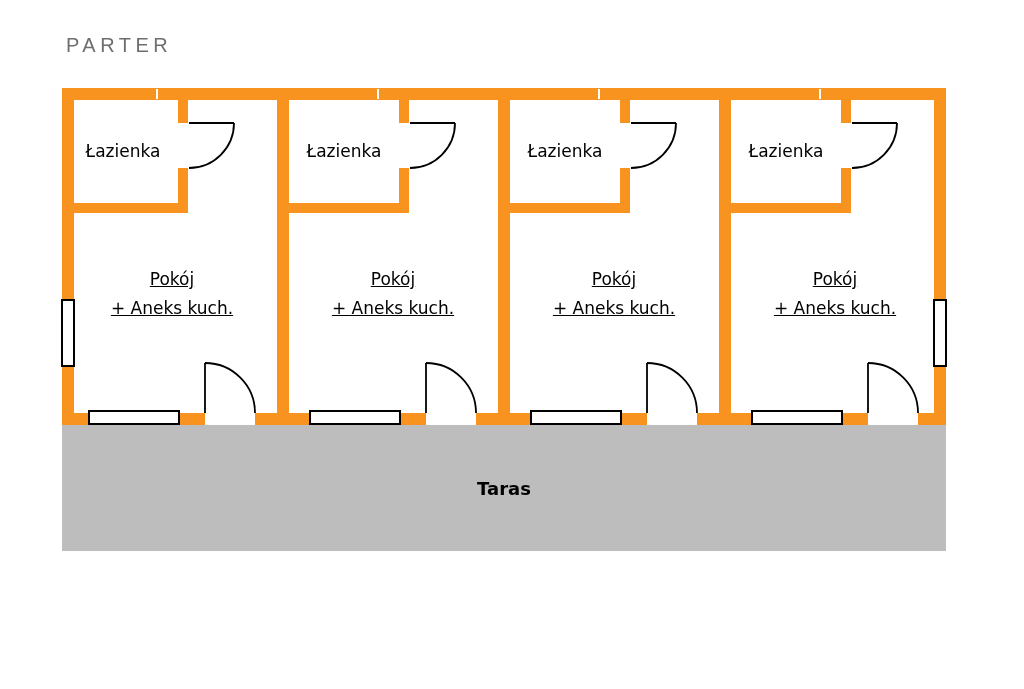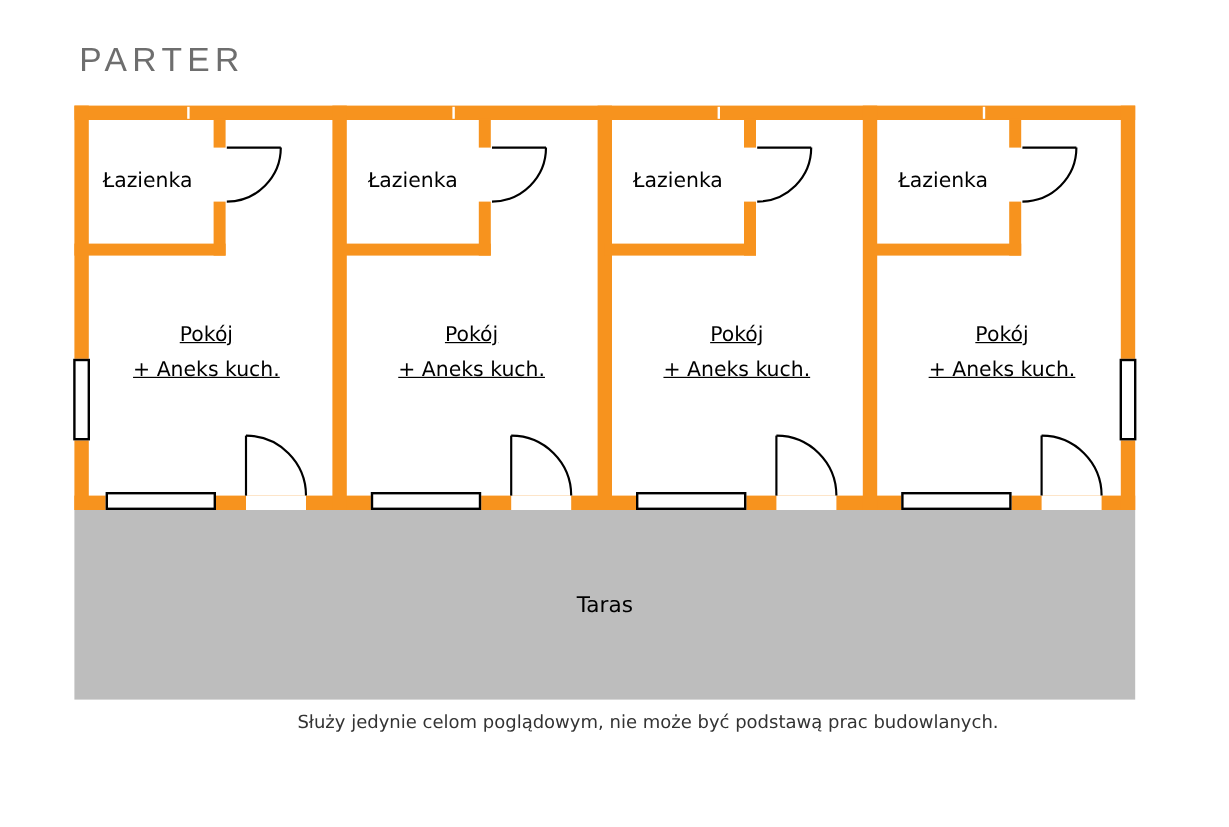--- a/index.html
+++ b/index.html
@@ -4,28 +4,28 @@
 <style>
   * { margin:0; padding:0; box-sizing:border-box; }
   html,body { background:#ffffff; }
   body { font-family:"DejaVu Sans", sans-serif; }
 
   .canvas { position:relative; width:1024px; height:689px; background:#ffffff; overflow:hidden; }
 
   .floor-title {
     position:absolute; left:66px; top:34px;
     font-family:"Liberation Sans", sans-serif;
-    font-size:28px; letter-spacing:4.5px; color:#6e6e6e;
+    font-size:20px; letter-spacing:4.5px; color:#6e6e6e;
   }
 
   
   .terrace {
-    position:absolute; left:62px; top:425px; width:884px; height:158px;
+    position:absolute; left:62px; top:425px; width:884px; height:126px;
     background:var(--terrace, #BDBDBD);
-    display:flex; align-items:center; justify-content:center;
+    display:flex; align-items:center; justify-content:center;font-weight:bold;
   }
   .terrace-label { font-size:18px; color:#000; }
 
   
   .wall { position:absolute; background:var(--wall, #F7931E); }
   .wall-top    { left:62px;  top:88px;  width:884px; height:12px; }
   .wall-bottom { left:62px;  top:413px; width:884px; height:12px; }
   .wall-left   { left:62px;  top:88px;  width:12px;  height:337px; }
   .wall-right  { left:934px; top:88px;  width:12px;  height:337px; }
   .partition-1 { left:277px; top:88px;  width:12px;  height:337px; }
@@ -177,16 +177,15 @@
     <div class="room-label">
       <div>Pokój</div>
       <div>+ Aneks kuch.</div>
     </div>
   </div>
 
   <div class="side-window left"></div>
   <div class="side-window right"></div>
 
   <div class="disclaimer">
-    <div>Służy jedynie celom poglądowym, nie może być podstawą prac budowlanych.</div>
   </div>
 
 </div>
 
 </body></html>

